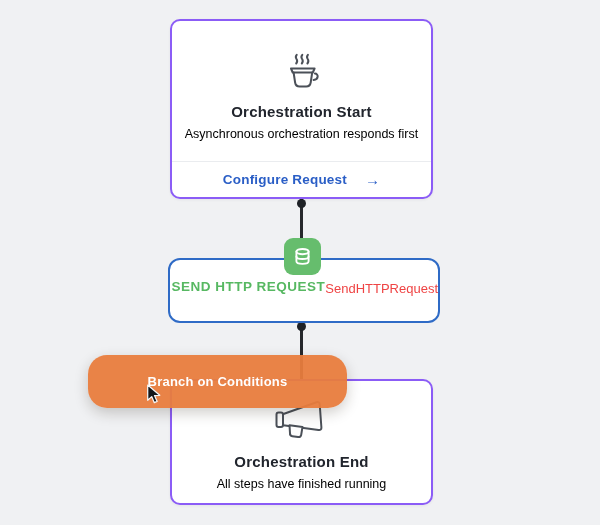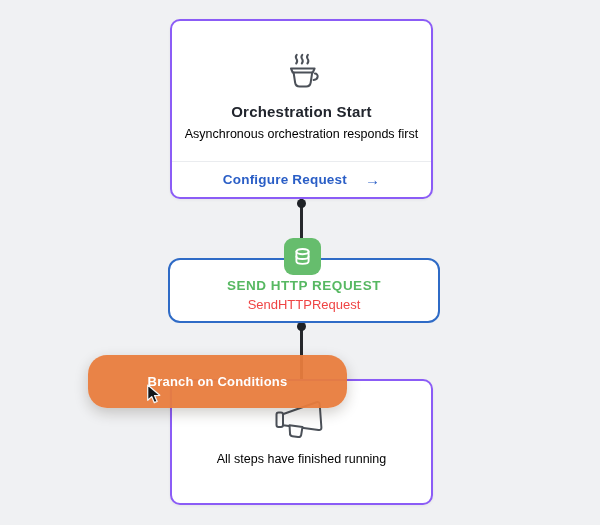--- a/index.html
+++ b/index.html
@@ -43,21 +43,21 @@
   #dot-1{top:199px;z-index:2;}
   #dot-2{top:322px;z-index:2;}
   #http-icon-badge{
     position:absolute;left:284px;top:238px;width:37px;height:37px;
     border-radius:9px;background:#66bd6d;display:flex;align-items:center;
     justify-content:center;z-index:4;
   }
   #http-card{
     position:absolute;left:168px;top:258px;width:272px;height:65px;
     background:#ffffff;border:2px solid #2f6bc6;border-radius:12px;
-    box-sizing:border-box;display:flex;flex-direction:column;align-items:center;
+    box-sizing:border-box;display:flex;flex-direction:row;align-items:center;
     justify-content:flex-end;padding-bottom:9px;z-index:3;
   }
   .http-title{
     font-size:13.5px;font-weight:bold;color:#57b862;letter-spacing:.5px;
   }
   .http-name{font-size:13px;color:#ef4444;margin-top:4px;}
   #drag-chip{
     position:absolute;left:88px;top:355px;width:259px;height:53px;
     border-radius:19px;background:rgba(232,124,61,.95);
     box-shadow:0 5px 14px rgba(40,30,20,.22);
@@ -116,20 +116,21 @@
   <div class="connector-dot" id="dot-2"></div>
 
   <div class="card" id="end-card">
     <div class="card-icon">
       <svg width="60" height="48" viewBox="0 0 60 48" fill="#fdfdfd" stroke="#4b5058" stroke-width="2" stroke-linejoin="round">
         <path d="M10 17.5 L44.5 5.2 C46.4 4.5 47.6 5.3 47.7 7.2 L49.4 30.5 C49.5 32.4 48.4 33.2 46.5 32.9 L11.3 28.3 Z"></path>
         <rect x="4.5" y="15.5" width="6.5" height="14.5" rx="2"></rect>
         <path d="M17.5 28.2 L30.5 29.9 L29.2 37.8 C28.9 39.5 27.8 40.2 26.1 40 L20.3 39.2 C18.6 39 17.8 37.9 18 36.2 Z"></path>
       </svg>
     </div>
+    <div class="card-title">Orchestration End</div>
     <div class="card-desc">All steps have finished running</div>
   </div>
 
   <div id="drag-chip">
     <span class="drag-label">Branch on Conditions</span>
   </div>
 
   <div id="cursor">
     <svg width="16" height="21" viewBox="0 0 14 20">
       <path d="M1 1 L1 15.5 L4.8 12 L7.3 17.8 L10 16.6 L7.5 11 L12.5 10.8 Z" fill="#15171a" stroke="#f5f5f5" stroke-width="1.2" stroke-linejoin="round"></path>

